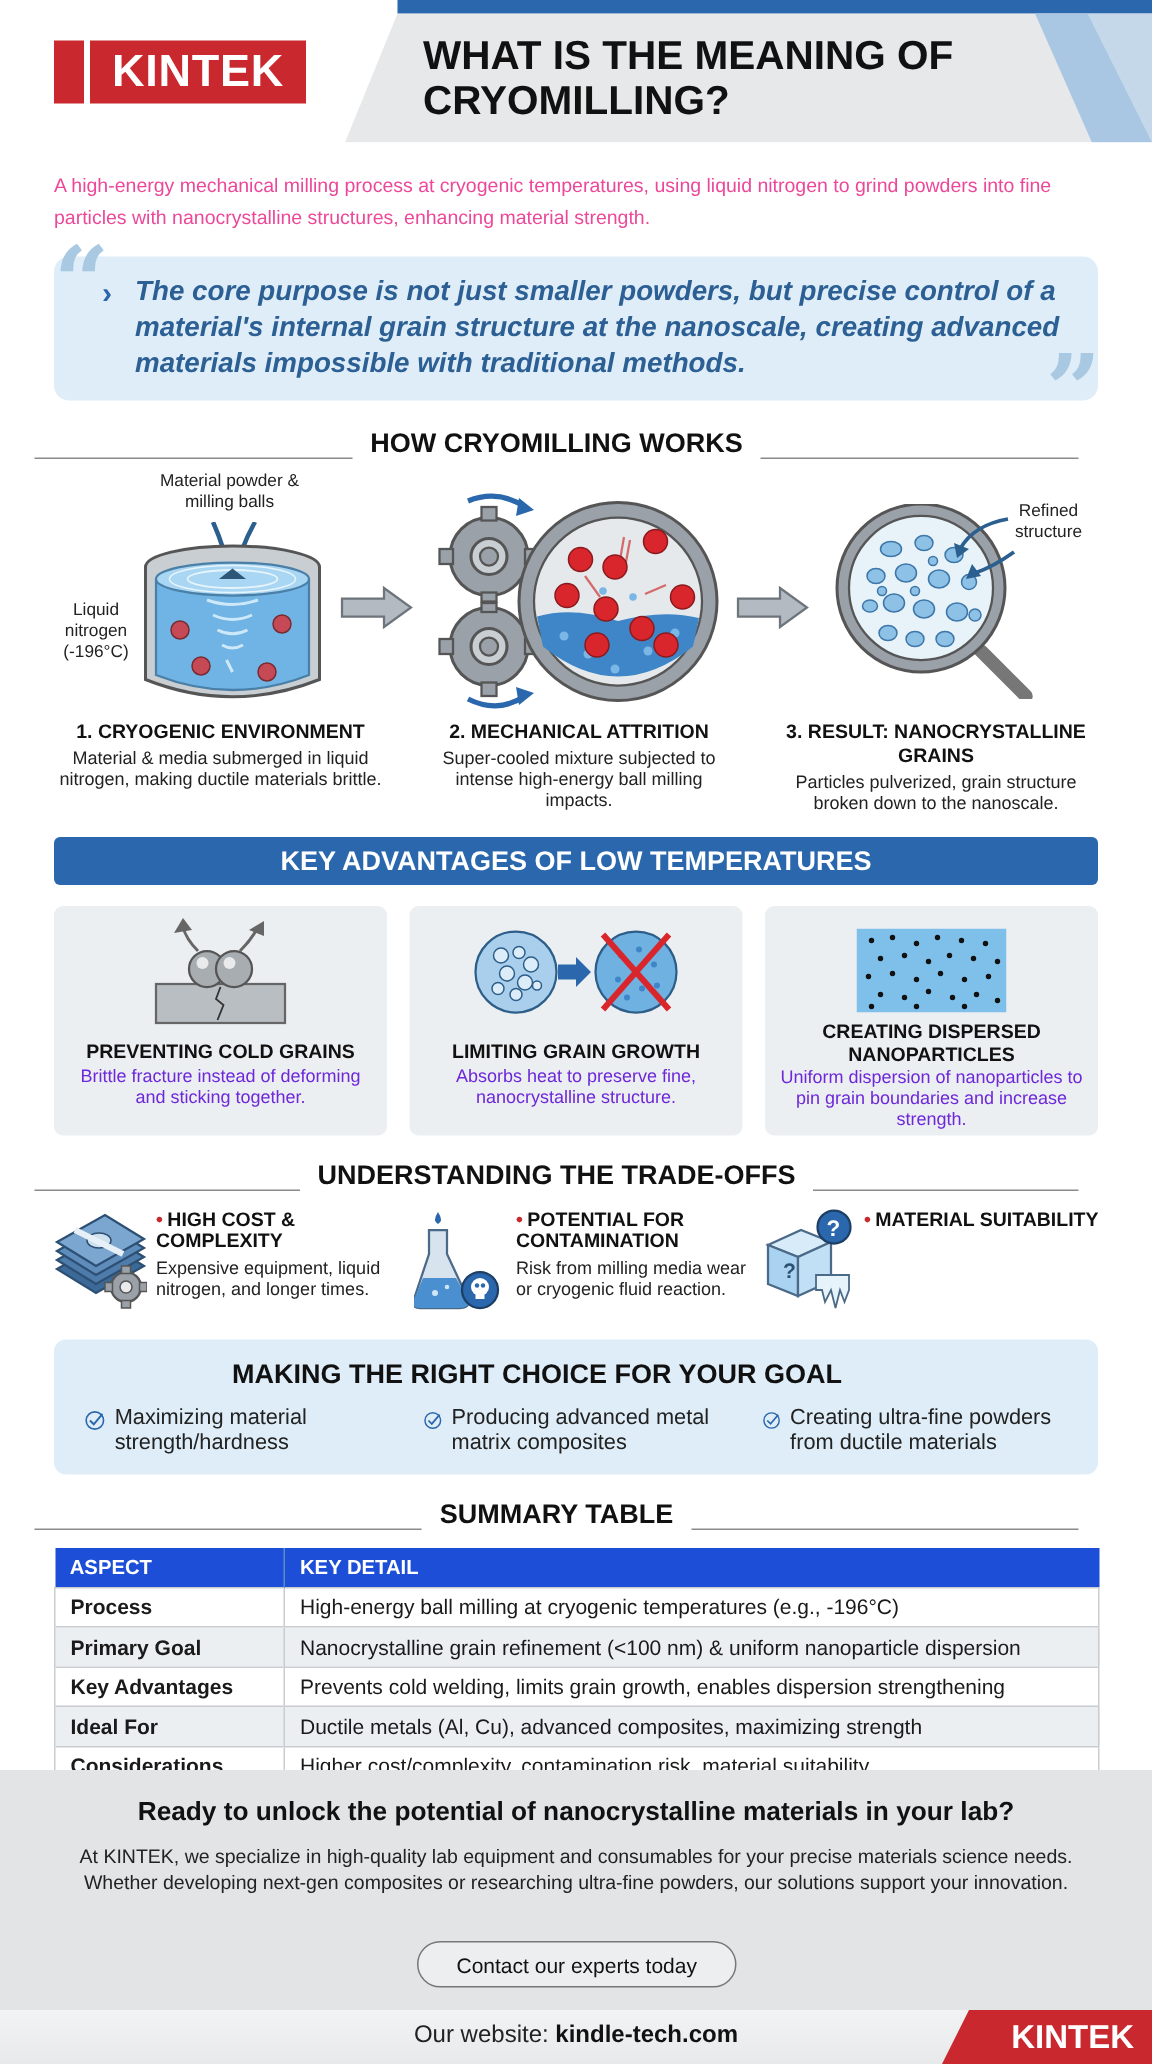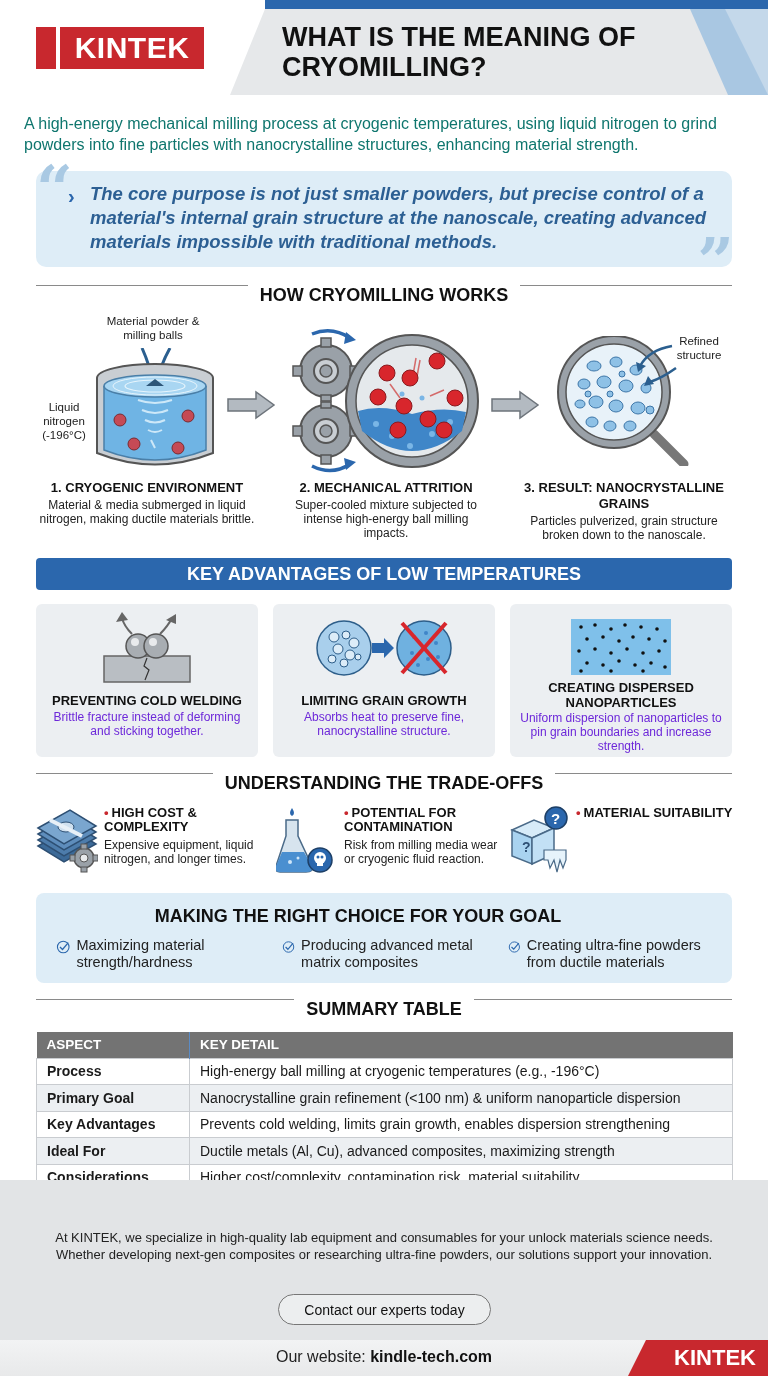--- a/index.html
+++ b/index.html
@@ -16,32 +16,32 @@
   .header .deco2 { position: absolute; left: 725px; top: 9px; width: 43px; height: 86px; background: #c4d8ea;
       clip-path: polygon(0 0, 100% 0, 100% 100%); }
   .header .logo-box { position: absolute; left: 36px; top: 27px; width: 168px; height: 42px; display: flex; }
   .header .logo-bar { width: 20px; height: 42px; background: #c8282e; }
   .header .logo-text { margin-left: 4px; width: 144px; height: 42px; background: #c8282e; color: #fff;
       font-size: 30px; font-weight: bold; display: flex; align-items: center; justify-content: center; letter-spacing: 0.5px; }
   .header .title { position: absolute; left: 282px; top: 22px; width: 420px; font-size: 27px; font-weight: bold;
       line-height: 30px; color: #111; }
 
   
-  .intro { position: absolute; left: 24px; top: 113px; width: 700px; font-size: 16px; line-height: 21px; color: #0f766e; }
+  .intro { position: absolute; left: 36px; top: 113px; width: 700px; font-size: 13px; line-height: 21px; color: #ec4899; }
 
   
   .quote { position: absolute; left: 36px; top: 171px; width: 696px; height: 96px; background: #deedf7; border-radius: 10px; }
   .quote .q-open { position: absolute; left: 0px; top: -14px; font-size: 64px; font-weight: bold; color: #a9c9e3; font-family: "DejaVu Serif", serif; line-height: 64px; }
   .quote .q-close { position: absolute; right: -2px; top: 58px; font-size: 64px; font-weight: bold; color: #a9c9e3; font-family: "DejaVu Serif", serif; line-height: 64px; }
   .quote .chev { position: absolute; left: 32px; top: 14px; color: #2b67ad; font-size: 20px; font-weight: bold; }
   .quote .q-text { position: absolute; left: 54px; top: 11px; width: 620px; font-size: 18.5px; font-weight: bold; font-style: italic;
       color: #2c5f93; line-height: 24px; }
 
   
-  .sec-head { position: absolute; left: 36px; width: 696px; display: flex; align-items: flex-start; }
+  .sec-head { position: absolute; left: 23px; width: 696px; display: flex; align-items: flex-end; }
   .sec-head .line { flex: 1; height: 1px; background: #8a8a8a; }
   .sec-head .label { padding: 0 12px; font-size: 18px; font-weight: bold; color: #111; white-space: nowrap; }
 
   
   .steps { position: absolute; left: 36px; top: 308px; width: 696px; height: 240px; }
   .step-illus { position: absolute; }
   .step-caption { position: absolute; text-align: center; }
   .step-caption .st { font-size: 13px; font-weight: bold; color: #111; line-height: 16px; }
   .step-caption .sd { font-size: 12px; color: #222; line-height: 14px; margin-top: 2px; }
   .annot { position: absolute; font-size: 11.5px; color: #222; line-height: 14px; text-align: center; }
@@ -64,21 +64,21 @@
 
   
   .choice { position: absolute; left: 36px; top: 893px; width: 696px; height: 90px; background: #deedf7; border-radius: 8px; }
   .choice .ct { position: absolute; left: 0; top: 13px; width: 644px; text-align: center; font-size: 18px; font-weight: bold; color: #111; }
   .choice .item { position: absolute; top: 44px; display: flex; }
   .choice .item .chk { width: 20px; height: 20px; margin-right: 6px; margin-top: 0px; }
   .choice .item .txt { font-size: 14.5px; color: #222; line-height: 17px; }
 
   
   .tbl { position: absolute; left: 36px; top: 1032px; width: 697px; border-collapse: collapse; }
-  .tbl th { background: #737373; color: #fff; font-size: 13.5px; font-weight: bold; text-align: left; padding: 0 10px; height: 26px; }
+  .tbl th { background: #1d4ed8; color: #fff; font-size: 13.5px; font-weight: bold; text-align: left; padding: 0 10px; height: 26px; }
   .tbl td { font-size: 14px; color: #1a1a1a; padding: 0 10px; height: 26.5px; border-top: 1px solid #c9ccd0; }
   .tbl td.k { font-weight: bold; width: 153px; border-right: 1px solid #c9ccd0; }
   .tbl th.k { width: 153px; border-right: 1px solid #5b8bc4; }
   .tbl tr.alt td { background: #eceff2; }
   .tbl tr td:first-child { border-left: 1px solid #c9ccd0; }
   .tbl tr td:last-child { border-right: 1px solid #c9ccd0; }
   .tbl tr:last-child td { border-bottom: 1px solid #c9ccd0; }
 
   
   .cta { position: absolute; left: 0; top: 1180px; width: 768px; height: 160px; background: #e2e4e6; }
@@ -262,21 +262,21 @@
       <path d="M58 22 Q66 14 70 6" stroke="#666" stroke-width="2" fill="none"></path>
         <polygon points="64,8 74,2 74,12" fill="#666"></polygon>
       <rect x="2" y="44" width="86" height="26" fill="#b9bec3" stroke="#666" stroke-width="1.5"></rect>
       <circle cx="36" cy="34" r="12" fill="#a8adb2" stroke="#555" stroke-width="1.5"></circle>
       <circle cx="54" cy="34" r="12" fill="#a8adb2" stroke="#555" stroke-width="1.5"></circle>
       <circle cx="33" cy="30" r="4" fill="#e8eaec"></circle>
         <circle cx="51" cy="30" r="4" fill="#e8eaec"></circle>
       <path d="M45 46 L42 54 L47 58 L43 68" stroke="#333" stroke-width="1.2" fill="none"></path>
     </svg>
   </div>
-  <div class="at" style="top:89px;">PREVENTING COLD WELDING</div>
+  <div class="at" style="top:89px;">PREVENTING COLD GRAINS</div>
   <div class="ad" style="top:106px;">Brittle fracture instead of deforming and sticking together.</div>
 </div>
 
 <div class="adv-card" style="left:273px;">
   <div class="illus">
     <svg width="140" height="66" viewBox="0 0 140 66">
       <circle cx="30" cy="33" r="27" fill="#a9cfec" stroke="#2d5e8a" stroke-width="1.5"></circle>
       <g fill="#dcecf8" stroke="#2d5e8a" stroke-width="1">
           <circle cx="20" cy="22" r="5"></circle>
           <circle cx="32" cy="20" r="4"></circle>
@@ -460,22 +460,23 @@
       <td>Ductile metals (Al, Cu), advanced composites, maximizing strength</td>
     </tr>
     <tr>
       <td class="k">Considerations</td>
       <td>Higher cost/complexity, contamination risk, material suitability</td>
     </tr>
   </tbody>
 </table>
 
 <div class="cta">
+  <div class="h">Ready to unlock the potential of nanocrystalline materials in your lab?</div>
   <div class="p">
-    <div>At KINTEK, we specialize in high-quality lab equipment and consumables for your unlock materials science needs.</div>
+    <div>At KINTEK, we specialize in high-quality lab equipment and consumables for your precise materials science needs.</div>
     <div>Whether developing next-gen composites or researching ultra-fine powders, our solutions support your innovation.</div>
   </div>
   <div class="btn">Contact our experts today</div>
 </div>
 
 <div class="footer">
   <div class="web">
     <span>Our website:</span>
     <b>kindle-tech.com</b>
   </div>

